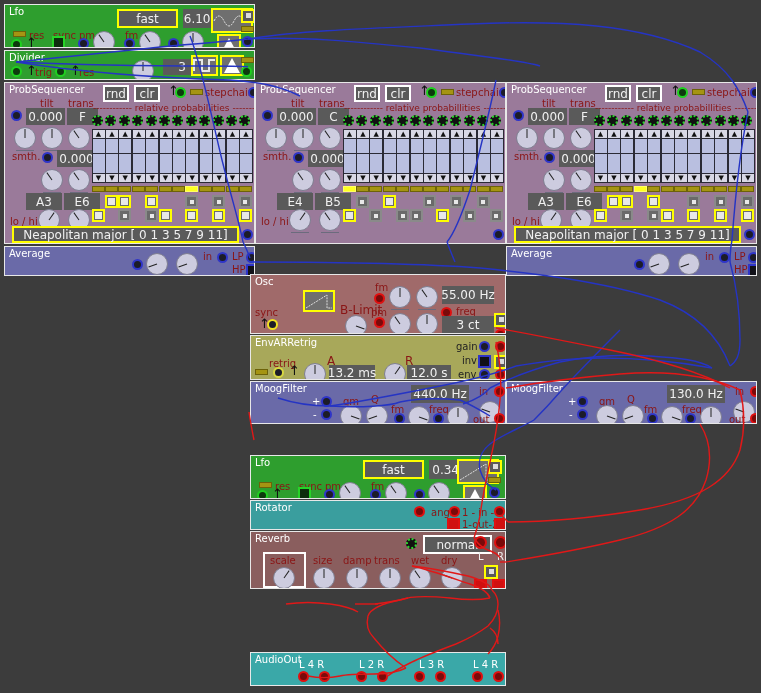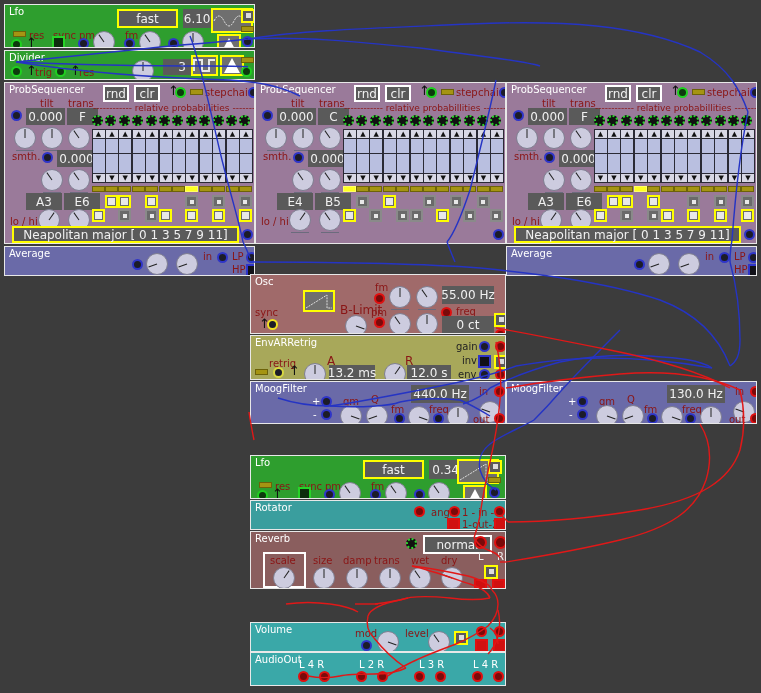--- a/index.html
+++ b/index.html
@@ -749,21 +749,21 @@
   <div class="jack red" style="left:123px;top:18px;"></div>
   <div class="knob k-n" style="left:138px;top:11px;"></div>
   <div class="knob k-ne" style="left:165px;top:11px;"></div>
   <div class="vbox" style="left:191px;top:11px;width:52px;height:18px;">55.00 Hz</div>
   <div class="lbl" style="left:120px;top:32px;">pm</div>
   <div class="jack red" style="left:123px;top:42px;"></div>
   <div class="knob k-ne" style="left:138px;top:38px;"></div>
   <div class="knob k-n" style="left:165px;top:38px;"></div>
   <div class="jack red" style="left:190px;top:32px;"></div>
   <div class="lbl" style="left:205px;top:31px;">freq</div>
-  <div class="vbox" style="left:191px;top:41px;width:52px;height:18px;">0 ct</div>
+  <div class="vbox" style="left:191px;top:41px;width:52px;height:18px;">3 ct</div>
   <div class="sqbtn yl" style="left:243px;top:38px;width:14px;height:14px;">
         <i></i>
       </div>
   <div class="jack red" style="left:244px;top:54px;"></div>
 </div>
 
 <div class="mod" style="left:250px;top:335px;width:256px;height:45px;background:#a8a85a;">
   <div class="mod-title" style="color:#ffffff;">EnvARRetrig</div>
   <div class="lbl" style="left:18px;top:22px;">retrig</div>
   <div class="ledy" style="left:4px;top:33px;"></div>
@@ -908,35 +908,20 @@
   <div class="lbl" style="left:190px;top:23px;">dry</div>
   <div class="knob k-e" style="left:190px;top:35px;"></div>
   <div class="sqbtn yl" style="left:233px;top:33px;width:14px;height:14px;">
         <i></i>
       </div>
   <div class="sqbtn red" style="left:223px;top:47px;"></div>
   <div class="sqbtn red" style="left:241px;top:47px;"></div>
 </div>
 
 
-<div class="mod" style="left:250px;top:622px;width:256px;height:30px;background:#3aa8a8;">
-  <div class="mod-title">Volume</div>
-  <div class="lbl" style="left:104px;top:5px;">mod</div>
-  <div class="jack" style="left:110px;top:17px;"></div>
-  <div class="knob k-sw" style="left:126px;top:8px;"></div>
-  <div class="lbl" style="left:154px;top:5px;">level</div>
-  <div class="knob k-ne" style="left:177px;top:8px;"></div>
-  <div class="sqbtn yl" style="left:203px;top:8px;width:14px;height:14px;">
-        <i></i>
-      </div>
-  <div class="jack red" style="left:225px;top:3px;"></div>
-  <div class="jack red" style="left:243px;top:3px;"></div>
-  <div class="sqbtn red" style="left:224px;top:16px;"></div>
-  <div class="sqbtn red" style="left:242px;top:16px;"></div>
-</div>
 
 <div class="mod" style="left:250px;top:652px;width:256px;height:34px;background:#3aa8a8;">
   <div class="mod-title">AudioOut</div>
   <div class="lbl" style="left:48px;top:6px;color:#ffffff;">L 4 R</div>
   <div class="lbl" style="left:108px;top:6px;color:#ffffff;">L 2 R</div>
   <div class="lbl" style="left:168px;top:6px;color:#ffffff;">L 3 R</div>
   <div class="lbl" style="left:222px;top:6px;color:#ffffff;">L 4 R</div>
   <div class="jack red" style="left:47px;top:18px;"></div>
   <div class="jack red" style="left:68px;top:18px;"></div>
   <div class="jack red" style="left:105px;top:18px;"></div>

